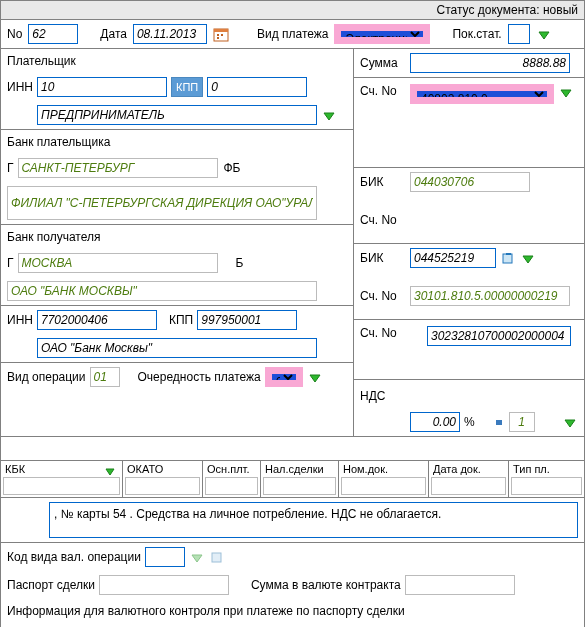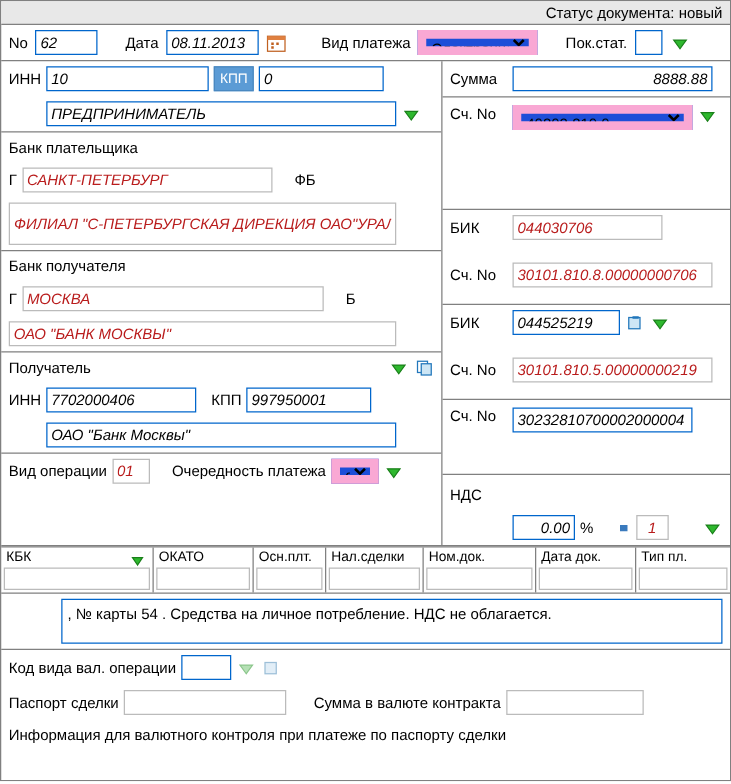--- a/index.html
+++ b/index.html
@@ -65,21 +65,21 @@
     padding: 2px 3px;
     font-family: Arial, sans-serif;
     font-size: 12px;
     height: 20px;
     background: #fff;
     font-style: italic;
   }
   input[readonly], input.ro {
     border: 1px solid #bbb;
     background: #fff;
-    color: #b91c1c;
+    color: #4d7c0f;
   }
   .btn-kpp {
     background: #5b9bd5;
     color: #fff;
     border: 1px solid #4a88c0;
     padding: 1px 4px;
     font-size: 11px;
     cursor: pointer;
     height: 20px;
   }
@@ -177,20 +177,23 @@
         </svg>
     </span>
   </div>
 
   <div class="cols">
 
     <div class="left">
 
       <div style="border-bottom:1px solid #808080;">
         <div class="row">
+            <label>Плательщик</label>
+          </div>
+        <div class="row">
           <label>ИНН</label>
           <input type="text" style="width: 130px;" value="10">
           <button class="btn-kpp">КПП</button>
           <input type="text" style="width: 100px;" value="0">
         </div>
         <div class="row">
           <span style="width:26px"></span>
           <input type="text" style="width: 280px;" value="ПРЕДПРИНИМАТЕЛЬ">
           <span class="arrow-green">
             <svg width="14" height="14">
@@ -200,57 +203,42 @@
         </div>
       </div>
 
       <div style="border-bottom:1px solid #808080;">
         <div class="row">
             <label>Банк плательщика</label>
           </div>
         <div class="row">
           <label>Г</label>
           <input type="text" class="ro" readonly="" style="width: 200px;" value="САНКТ-ПЕТЕРБУРГ">
-          <label style="margin-left:14px">ФБ</label>
+          <label style="margin-left:2px">ФБ</label>
         </div>
         <div class="row">
           <input type="text" class="ro" readonly="" style="width: 310px; height: 34px;" value="ФИЛИАЛ &quot;С-ПЕТЕРБУРГСКАЯ ДИРЕКЦИЯ ОАО&quot;УРАЛСИБ&quot;">
         </div>
       </div>
 
       <div style="border-bottom:1px solid #808080;">
         <div class="row">
             <label>Банк получателя</label>
           </div>
         <div class="row">
           <label>Г</label>
-          <input type="text" class="ro" readonly="" style="width: 241px;" value="МОСКВА">
+          <input type="text" class="ro" readonly="" style="width: 200px;" value="МОСКВА">
           <label style="margin-left:14px">Б</label>
         </div>
         <div class="row">
           <input type="text" class="ro" readonly="" style="width: 310px;" value="ОАО &quot;БАНК МОСКВЫ&quot;">
         </div>
       </div>
 
       <div style="border-bottom:1px solid #808080;">
-        <div class="row">
-          <label>Получатель</label>
-          <span class="flex-grow"></span>
-          <span class="arrow-green">
-            <svg width="14" height="14">
-                <path d="M7 12 L2 5 L12 5 Z" fill="#2eb82e" stroke="#1a801a"></path>
-              </svg>
-          </span>
-          <span class="copy-icon">
-            <svg width="14" height="14">
-                <rect x="2" y="2" width="8" height="9" fill="#fff" stroke="#2277bb"></rect>
-                <rect x="5" y="4" width="8" height="9" fill="#cde6f5" stroke="#2277bb"></rect>
-              </svg>
-          </span>
-        </div>
         <div class="row">
           <label>ИНН</label>
           <input type="text" style="width: 120px;" value="7702000406">
           <label style="margin-left:8px">КПП</label>
           <input type="text" style="width: 100px;" value="997950001">
         </div>
         <div class="row">
           <span style="width:26px"></span>
           <input type="text" style="width: 280px;" value="ОАО &quot;Банк Москвы&quot;">
         </div>
@@ -290,21 +278,20 @@
             </svg>
         </span>
       </div>
 
       <div class="rrow">
         <label class="rlabel">БИК</label>
         <input type="text" class="ro" readonly="" style="width: 120px;" value="044030706">
       </div>
       <div class="rrow" style="border-bottom:1px solid #808080;height:48px;">
         <label class="rlabel">Сч. No</label>
-        <input type="text" class="ro" readonly="" style="width: 160px;" value="30101.810.8.00000000706">
       </div>
 
       <div class="rrow">
         <label class="rlabel">БИК</label>
         <input type="text" style="width: 86px;" value="044525219">
         <span class="thumb-blue">
           <svg width="14" height="14">
               <rect x="2" y="3" width="9" height="9" fill="#cde6f5" stroke="#2277bb"></rect>
               <path d="M5 2 L10 2 L10 4 L5 4 Z" fill="#2277bb"></path>
             </svg>
@@ -315,21 +302,21 @@
             </svg>
         </span>
       </div>
       <div class="rrow" style="border-bottom:1px solid #808080;height:48px;">
         <label class="rlabel">Сч. No</label>
         <input type="text" class="ro" readonly="" style="width: 160px;" value="30101.810.5.00000000219">
       </div>
 
       <div class="rrow" style="border-bottom:1px solid #808080;height:60px;align-items:flex-start;padding-top:6px;">
         <label class="rlabel">Сч. No</label>
-        <input type="text" style="width: 144px;" value="30232810700002000004">
+        <input type="text" style="width: 144px; margin-left: 17px;" value="30232810700002000004">
       </div>
 
       <div class="rrow" style="padding-bottom:0;">
         <label class="rlabel">НДС</label>
       </div>
       <div class="rrow">
         <span class="rlabel"></span>
         <input type="text" style="width: 50px; text-align: right;" value="0.00">
         <label>%</label>
         <span style="width:6px"></span>
@@ -342,21 +329,21 @@
         <span class="flex-grow"></span>
         <span class="arrow-green">
           <svg width="14" height="14">
               <path d="M7 12 L2 5 L12 5 Z" fill="#2eb82e" stroke="#1a801a"></path>
             </svg>
         </span>
       </div>
     </div>
   </div>
 
-  <div class="grid" style="border-bottom:1px solid #808080;">
+  <div class="grid" style="border-bottom:1px solid #808080;margin-top:23px;">
     <div class="cell" style="width:122px">
       <span>КБК</span>
       <span class="arrow-green" style="float:right">
         <svg width="12" height="12">
             <path d="M6 10 L2 4 L10 4 Z" fill="#2eb82e" stroke="#1a801a"></path>
           </svg>
       </span>
       <input type="text" class="ro" readonly="" style="">
     </div>
     <div class="cell" style="width:80px">

